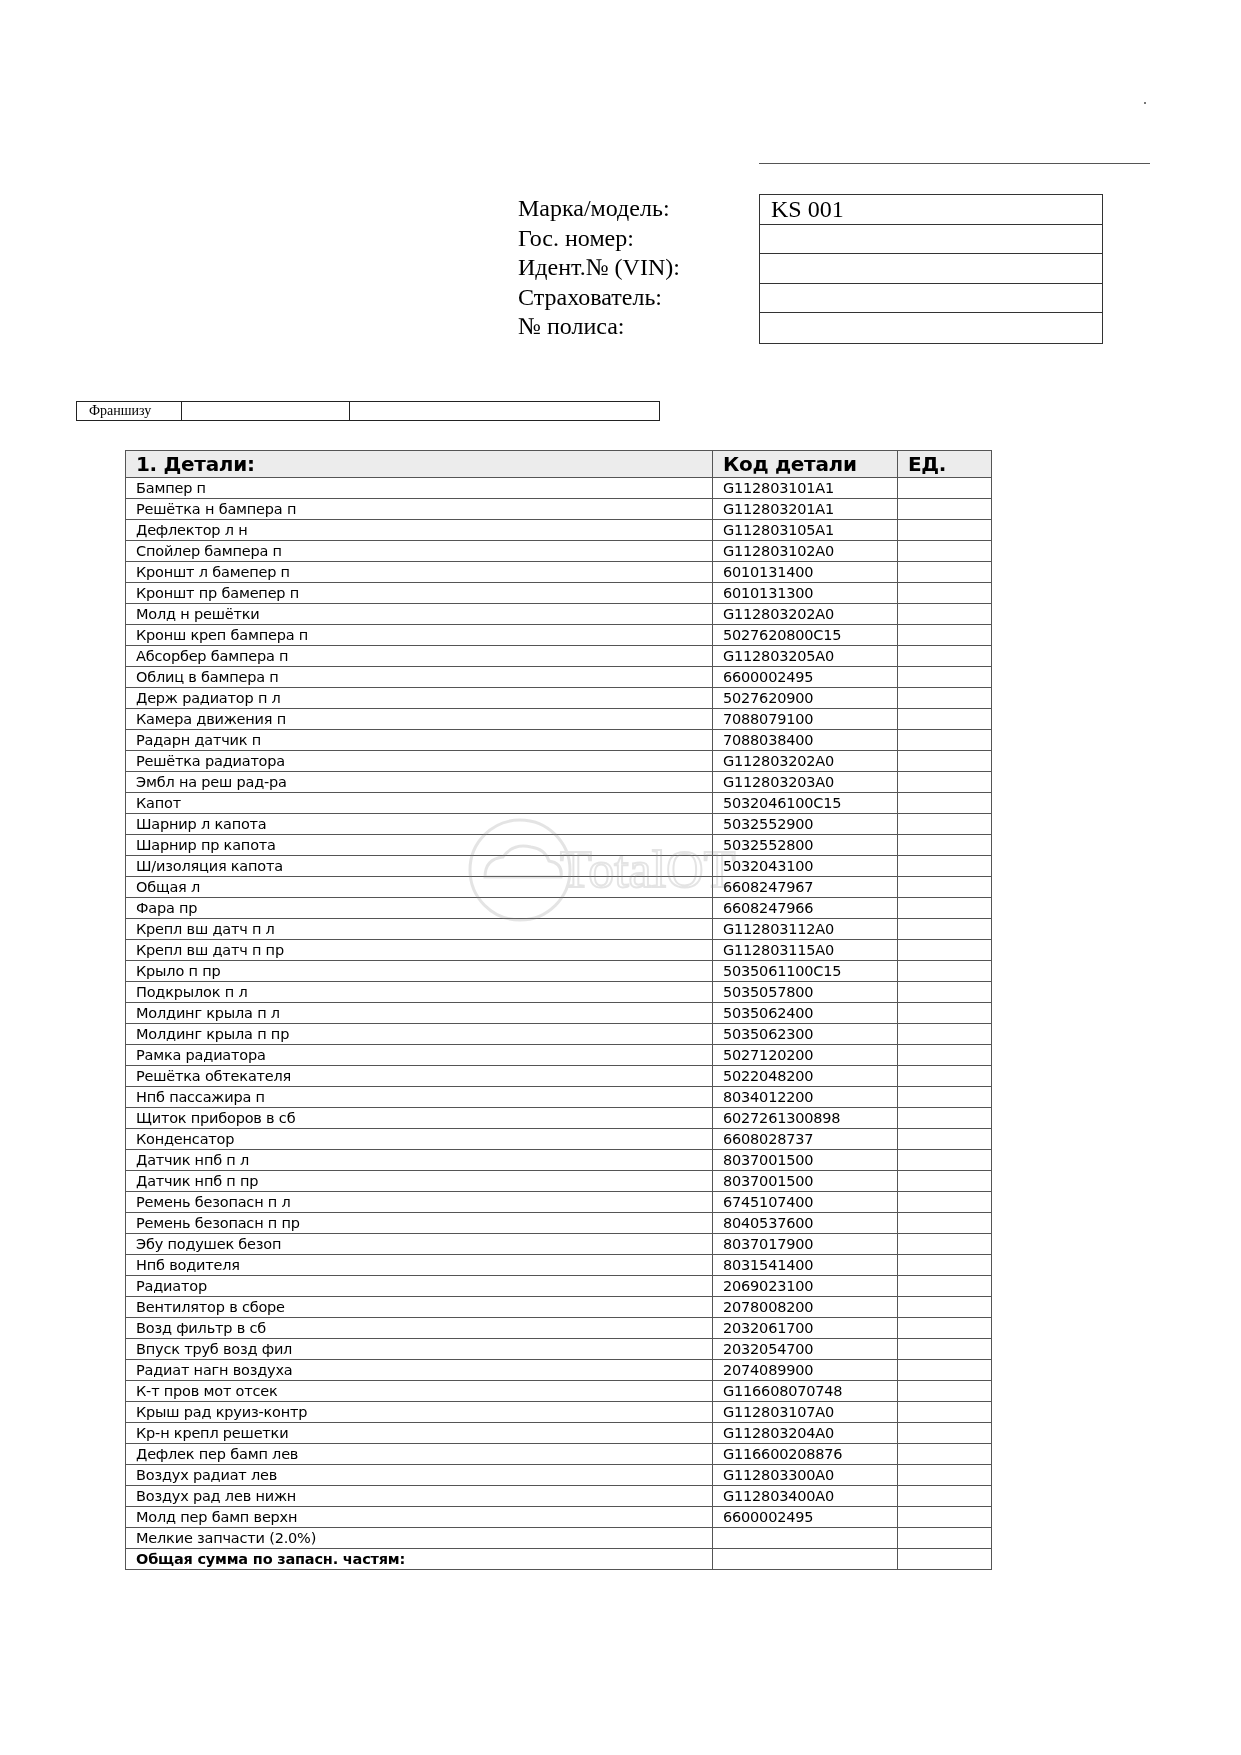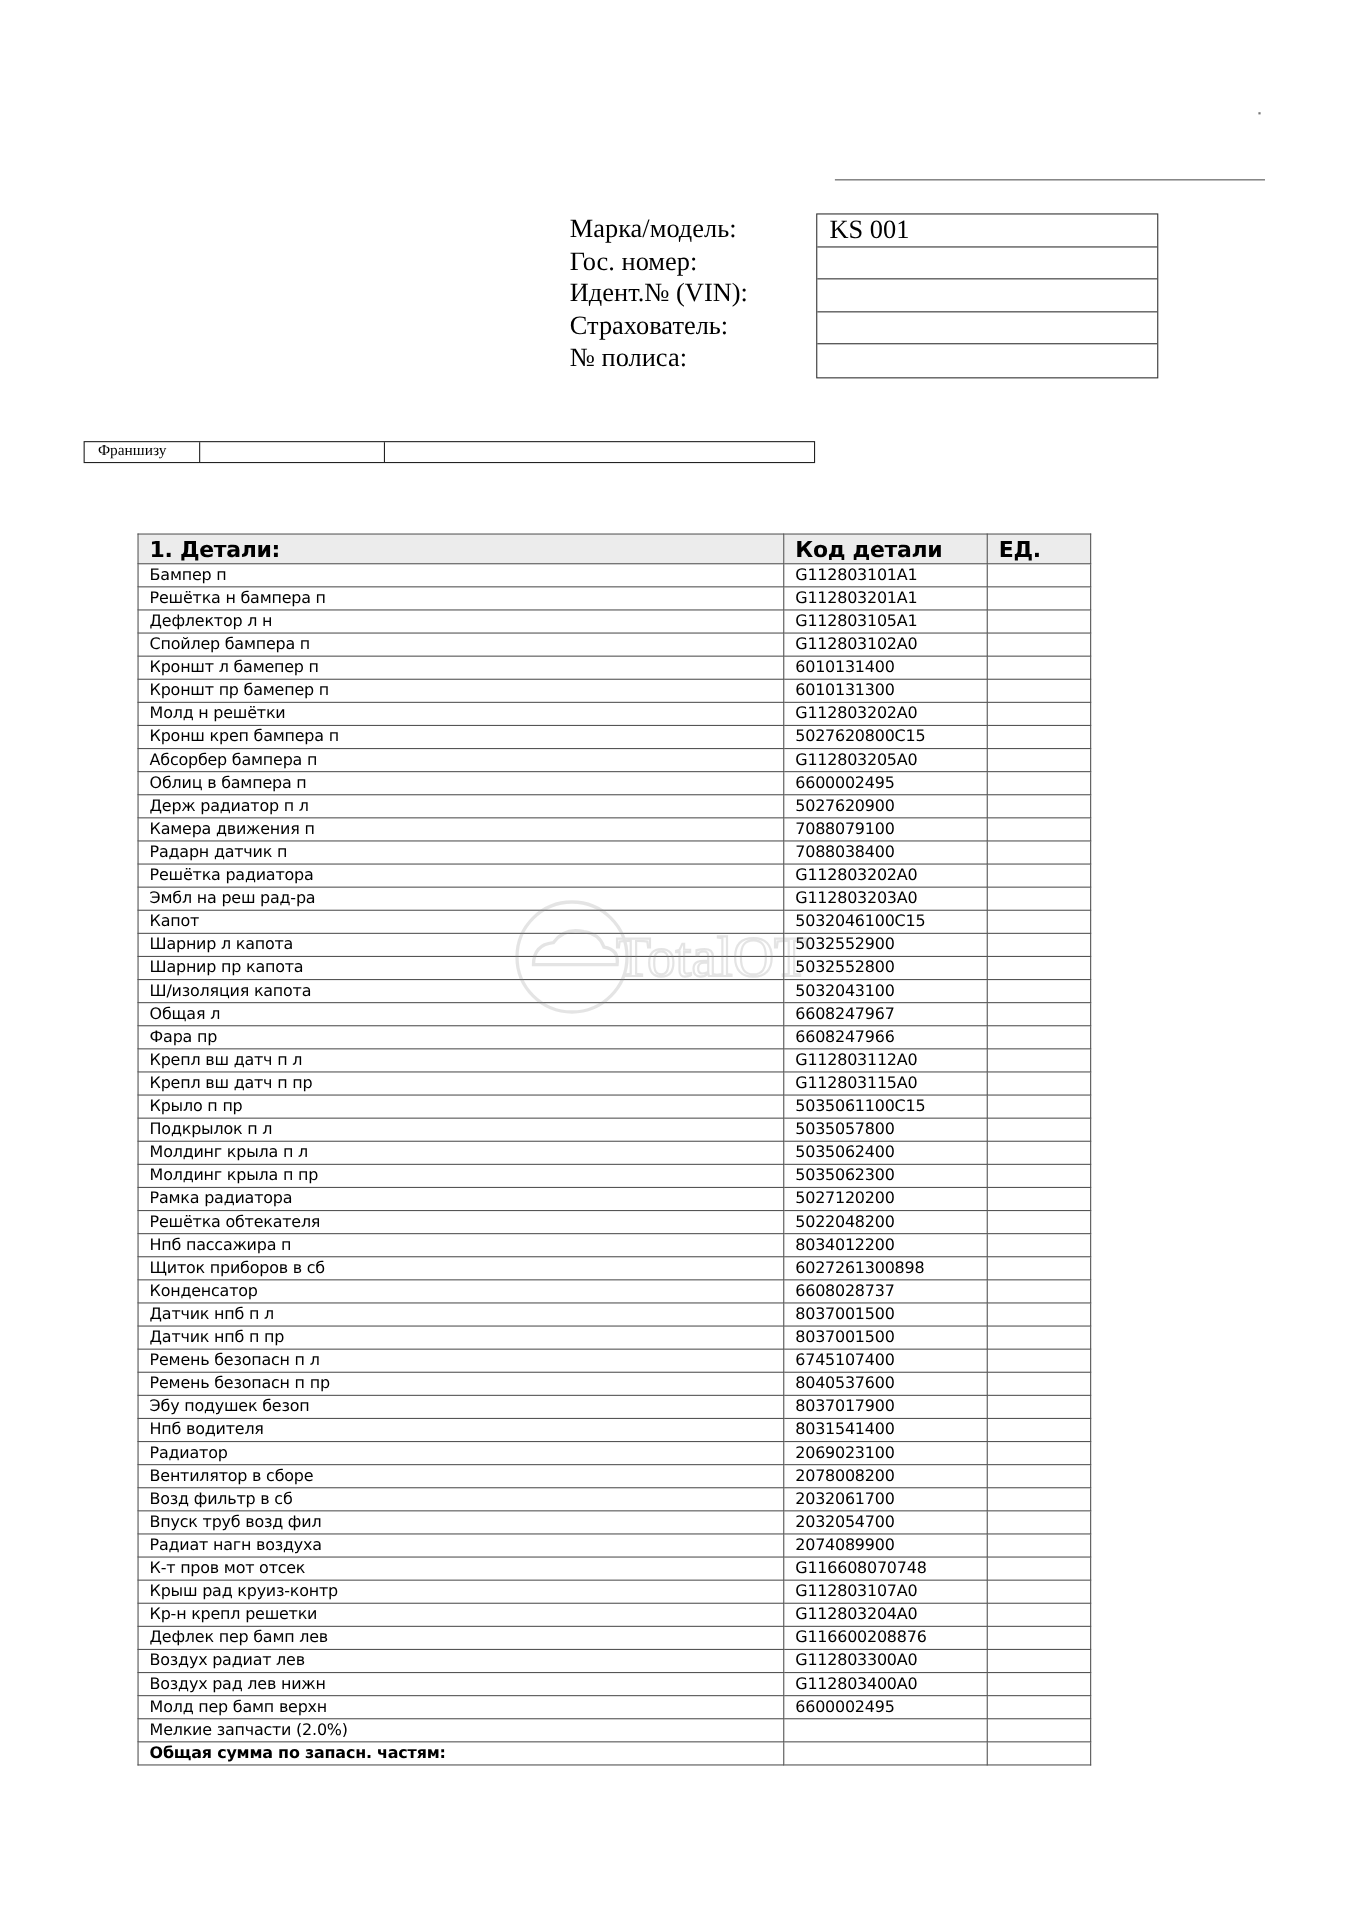--- a/index.html
+++ b/index.html
@@ -1,30 +1,30 @@
 <!DOCTYPE html>
 <html><head>
   <meta charset="utf-8">
   <style>
     html, body { margin: 0; padding: 0; background: #ffffff; }
     body { width: 1241px; height: 1755px; position: relative; overflow: hidden; font-family: "DejaVu Sans", sans-serif; color: #000; }
     .top-rule { position: absolute; left: 759px; top: 163px; width: 391px; height: 0; border-top: 1.5px solid #555; }
     .dot { position: absolute; left: 1144px; top: 102px; width: 2px; height: 2px; background: #777; }
     .info-labels { position: absolute; left: 518px; top: 194px; font-family: "Liberation Serif", serif; font-size: 24px; line-height: 29.6px; }
     .info-labels div { height: 29.6px; white-space: nowrap; }
-    .info-box { position: absolute; left: 742px; top: 194px; width: 311px; border: 1.5px solid #333; box-sizing: border-box; }
+    .info-box { position: absolute; left: 759px; top: 194px; width: 344px; border: 1.5px solid #333; box-sizing: border-box; }
     .info-box .cell { height: 29.6px; box-sizing: border-box; border-bottom: 1.5px solid #333; font-family: "Liberation Serif", serif; font-size: 24px; line-height: 28px; padding-left: 11px; }
     .info-box .cell:last-child { border-bottom: none; }
-    .fr-table { position: absolute; left: 76px; top: 401px; width: 665px; height: 20px; border: 1.3px solid #222; box-sizing: border-box; display: flex; }
+    .fr-table { position: absolute; left: 76px; top: 401px; width: 584px; height: 20px; border: 1.3px solid #222; box-sizing: border-box; display: flex; }
     .fr-table .c { box-sizing: border-box; border-right: 1.3px solid #222; height: 100%; font-family: "Liberation Serif", serif; font-size: 14px; line-height: 18px; }
     .fr-table .c:last-child { border-right: none; }
     .fr-table .c1 { width: 105px; padding-left: 12px; }
     .fr-table .c2 { width: 168px; }
     .fr-table .c3 { flex: 1; }
-    table.parts { position: absolute; left: 125px; top: 450px; width: 866px; border-collapse: collapse; table-layout: fixed; margin-top: 35px; }
+    table.parts { position: absolute; left: 125px; top: 450px; width: 866px; border-collapse: collapse; table-layout: fixed; }
     table.parts col.c1 { width: 587px; }
     table.parts col.c2 { width: 185px; }
     table.parts col.c3 { width: 94px; }
     table.parts td, table.parts th { border: 1.3px solid #555; padding: 0 0 0 10px; height: 21px; box-sizing: border-box; font-family: "DejaVu Sans", sans-serif; font-size: 14.5px; line-height: 19px; white-space: nowrap; overflow: hidden; text-align: left; font-weight: normal; letter-spacing: -0.2px; }
     table.parts thead th { background: #ececec; height: 27px; font-weight: bold; font-size: 20px; line-height: 24px; padding-left: 10px; letter-spacing: -0.3px; }
     table.parts tr.total td.name { font-weight: bold; }
     .watermark { position: absolute; left: 465px; top: 815px; width: 300px; height: 110px; pointer-events: none; opacity: 0.22; }
   </style>
 </head>
 <body>

